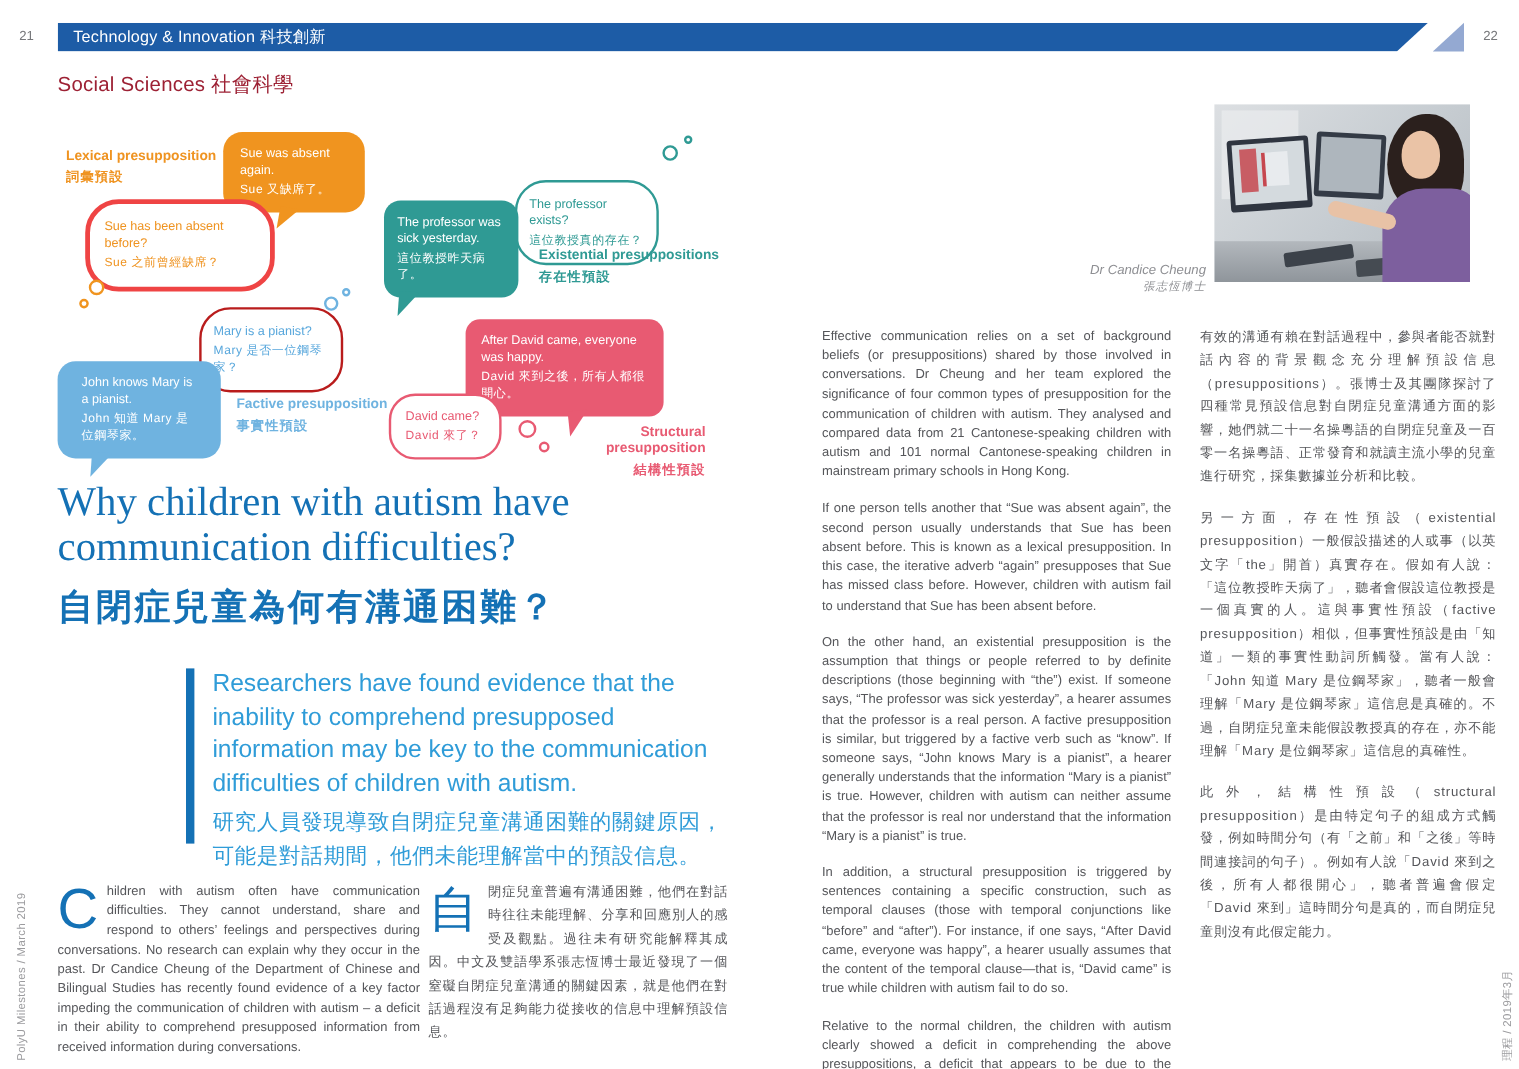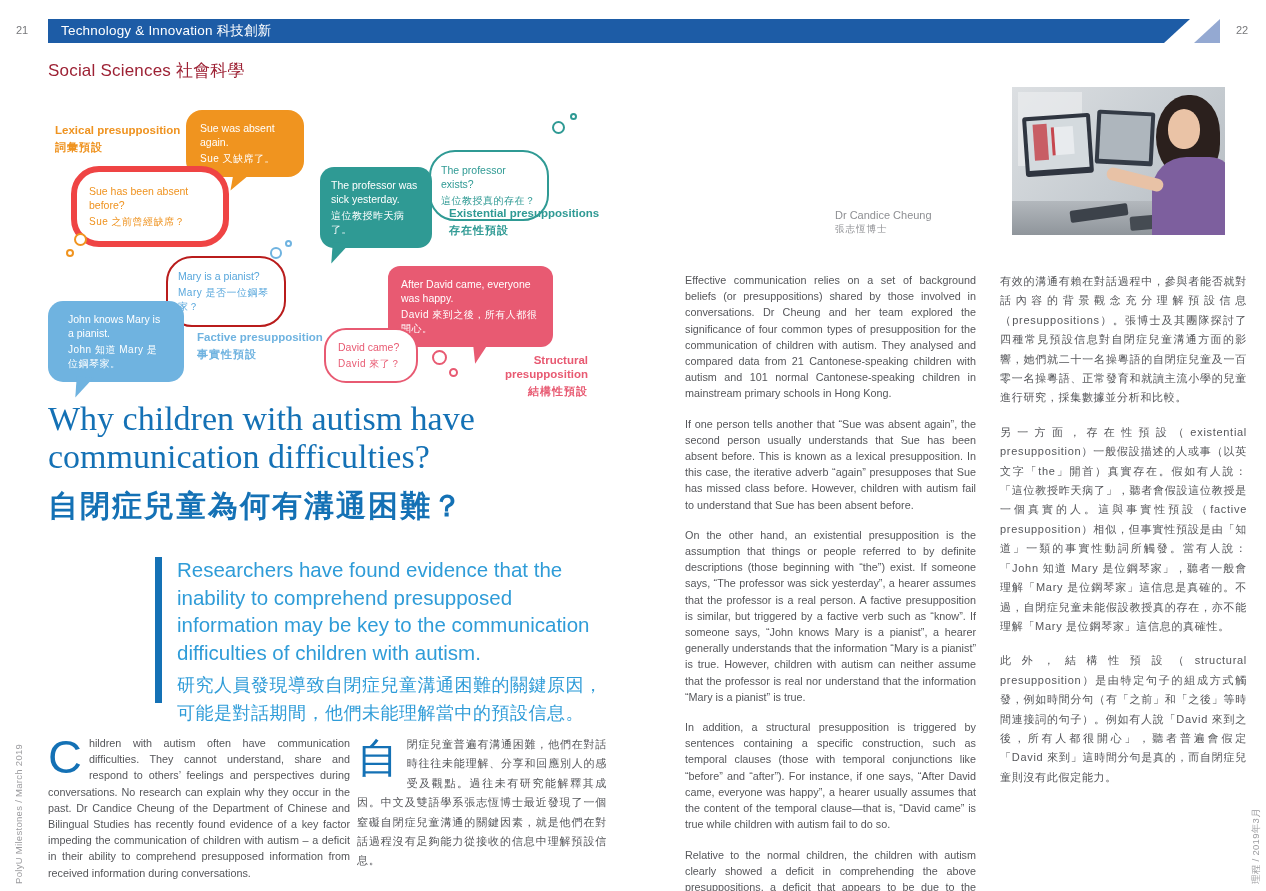--- a/index.html
+++ b/index.html
@@ -24,21 +24,21 @@
   .bubble.filled { color:#fff; }
   .bubble.outline { background:#fff; }
   .blabel { position:absolute; font-weight:bold; }
   .blabel .en { font-size:11.5px; line-height:14px; }
   .blabel .zh { font-size:11px; margin-top:3px; letter-spacing:1px; }
   .circle { position:absolute; border-radius:50%; background:#fff; }
   #lex-label { left:55px; top:123px; width:130px; text-align:left; color:#ef9320; }
   #lex-filled { left:186px; top:110px; width:118px; background:#f0941f; border-radius:16px; padding:11px 14px; }
   #lex-filled::after { content:""; position:absolute; left:46px; bottom:-15px; width:0; height:0;
     border-top:19px solid #f0941f; border-right:16px solid transparent; transform:rotate(10deg); }
-  #lex-q { left:71px; top:166px; width:158px; border:6px solid #ef4444; border-radius:28px; padding:12px 12px; color:#ef9320; }
+  #lex-q { left:71px; top:166px; width:158px; border:4px solid #ef4444; border-radius:28px; padding:12px 12px; color:#ef9320; }
   #lex-c1 { left:74px; top:233px; width:13px; height:13px; border:2px solid #f0941f; }
   #lex-c2 { left:66px; top:249px; width:8px; height:8px; border:2px solid #f0941f; }
 
   
   #exi-q { left:429px; top:150px; width:120px; border:2px solid #2f9a94; border-radius:26px; padding:11px 10px; color:#2f9a94; }
   #exi-c1 { left:552px; top:121px; width:13px; height:13px; border:2px solid #2f9a94; }
   #exi-c2 { left:570px; top:113px; width:7px; height:7px; border:2px solid #2f9a94; }
   #exi-filled { left:320px; top:167px; width:112px; background:#2f9a94; border-radius:14px; padding:11px 11px; }
   #exi-filled::after { content:""; position:absolute; left:12px; bottom:-16px; width:0; height:0;
     border-top:21px solid #2f9a94; border-right:17px solid transparent; transform:rotate(4deg); }
@@ -95,21 +95,21 @@
   .ph-monitor2 { position:absolute; left:84px; top:24px; width:58px; height:54px; background:#343b46; border-radius:3px; transform:rotate(3deg); }
   .ph-screen2 { position:absolute; left:4px; top:4px; right:4px; bottom:5px; background:#aeb6bd; }
   .ph-desk { position:absolute; left:0; bottom:0; width:100%; height:34px; background:linear-gradient(#b3b8bd,#8f959b); }
   .ph-kb1 { position:absolute; left:58px; bottom:16px; width:58px; height:12px; background:#3c424a; border-radius:2px; transform:rotate(-8deg); }
   .ph-kb2 { position:absolute; left:118px; bottom:7px; width:68px; height:14px; background:#454b52; border-radius:2px; transform:rotate(-5deg); }
   .ph-hair { position:absolute; left:144px; top:8px; width:64px; height:84px; background:#2b201d; border-radius:50% 45% 42% 50%; }
   .ph-face { position:absolute; left:156px; top:22px; width:32px; height:40px; background:#eac3a6; border-radius:50% 50% 46% 46%; }
   .ph-body { position:absolute; left:140px; top:70px; width:82px; height:80px; background:#7d5f9e; border-radius:42% 30% 0 0; }
   .ph-arm { position:absolute; left:94px; top:86px; width:58px; height:13px; background:#e8c2a6; border-radius:8px; transform:rotate(14deg); }
 
-  .caption { position:absolute; left:835px; top:209px; width:170px; color:#8e8f93; }
+  .caption { position:absolute; left:835px; top:219px; width:170px; text-align:right; color:#8e8f93; font-style:italic; }
   .caption .cap-en { font-size:11px; }
   .caption .cap-zh { font-size:9.5px; margin-top:2px; letter-spacing:1px; }
 
   
   .vfoot { position:absolute; transform:rotate(-90deg); transform-origin:0 0; white-space:nowrap;
     font-size:9.5px; color:#9b9b9e; letter-spacing:.3px; }
   #vfoot-left { left:13px; top:884px; }
   #vfoot-right { left:1250px; top:884px; }
 </style>
 </head>

